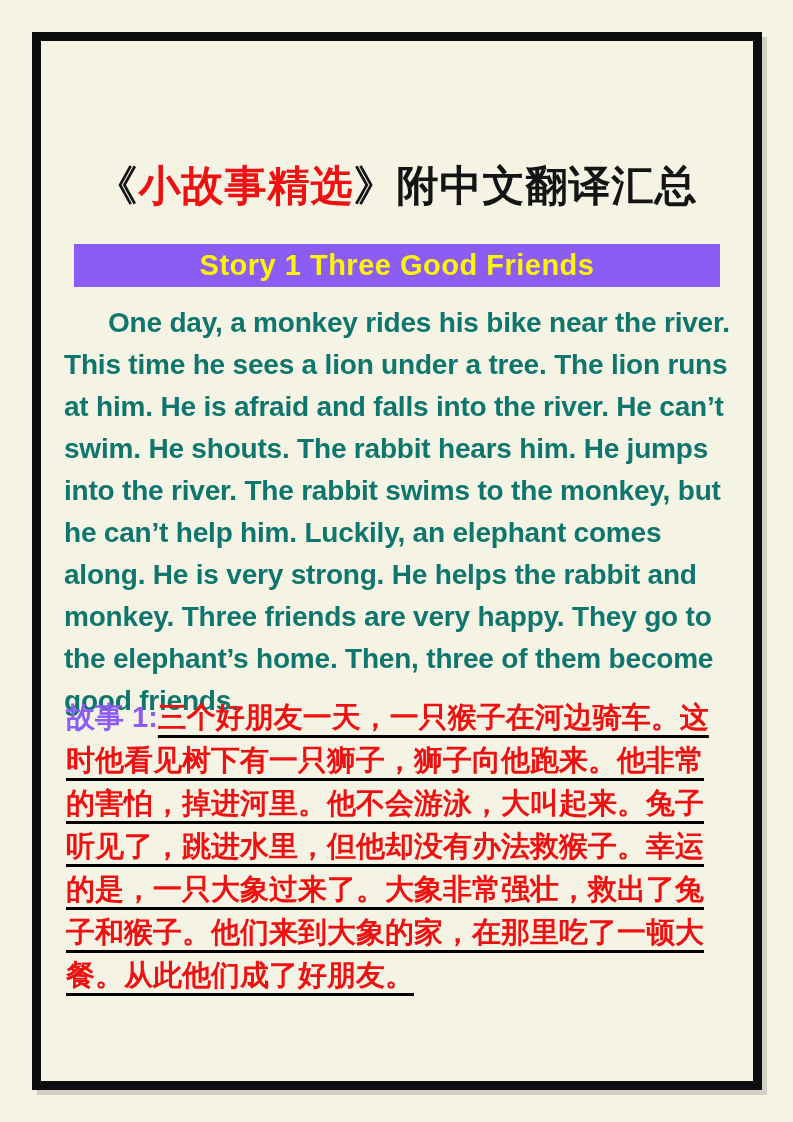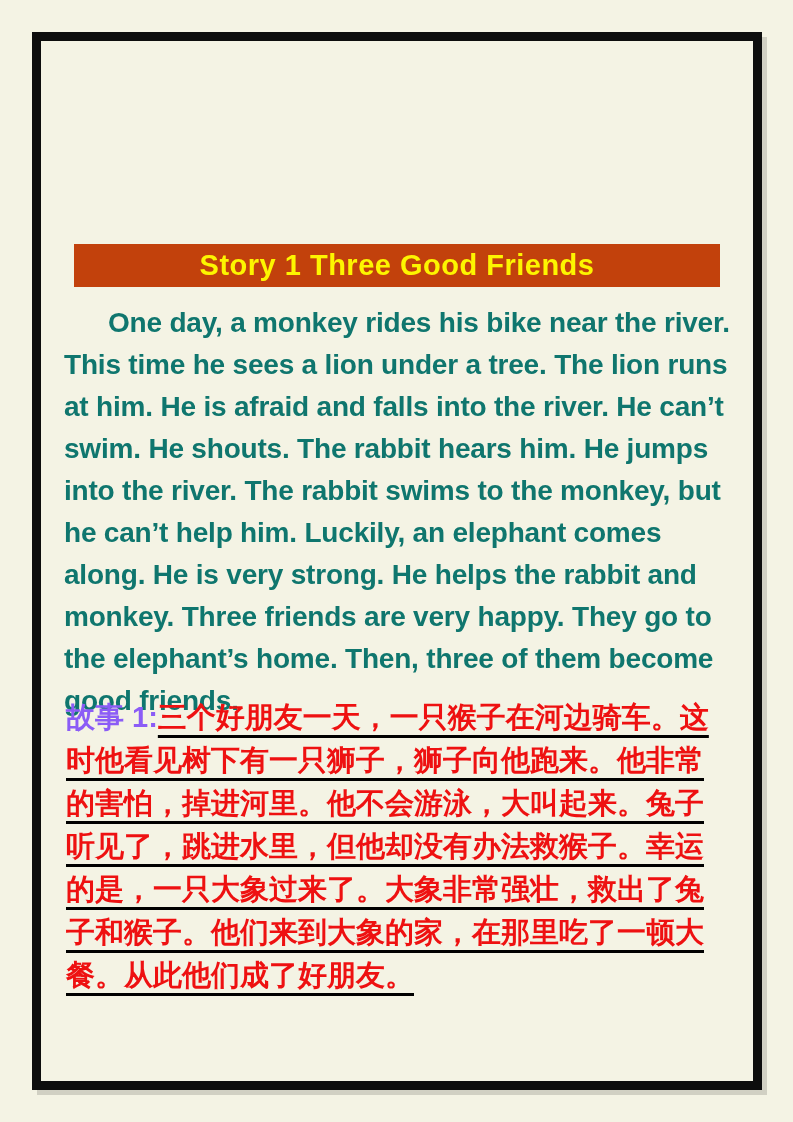--- a/index.html
+++ b/index.html
@@ -54,21 +54,21 @@
     line-height: 56px;
     font-weight: 900;
     letter-spacing: 1px;
   }
   .title2 .accent { color: #ee1111; }
   .banner {
     position: absolute;
     left: 74px;
     width: 646px;
     height: 43px;
-    background: #c2410c;
+    background: #8b5cf6;
     display: flex;
     align-items: center;
     justify-content: center;
     color: #fdf500;
     font-size: 29px;
     font-weight: bold;
     letter-spacing: 0.5px;
   }
   .banner-1 { top: 244px; }
   .banner-2 { top: 973px; }
@@ -104,20 +104,21 @@
     text-underline-offset: 8px;
   }
 </style>
 </head>
 <body>
 
 <div class="page">
   <div class="frame"></div>
 
 
+  <h2 class="title2"><span>《</span><span class="accent">小故事精选</span><span>》附中文翻译汇总</span></h2>
 
   <div class="banner banner-1">
     <span>Story 1 Three Good Friends</span>
   </div>
 
   <p class="english">One day, a monkey rides his bike near the river. This time he sees a lion under a tree. The lion runs at him. He is afraid and falls into the river. He can’t swim. He shouts. The rabbit hears him. He jumps into the river. The rabbit swims to the monkey, but he can’t help him. Luckily, an elephant comes along. He is very strong. He helps the rabbit and monkey. Three friends are very happy. They go to the elephant’s home. Then, three of them become good friends.</p>
 
   <p class="chinese"><span class="cn-label">故事 1:</span><span class="cn-body">三个好朋友一天，一只猴子在河边骑车。这时他看见树下有一只狮子，狮子向他跑来。他非常的害怕，掉进河里。他不会游泳，大叫起来。兔子听见了，跳进水里，但他却没有办法救猴子。幸运的是，一只大象过来了。大象非常强壮，救出了兔子和猴子。他们来到大象的家，在那里吃了一顿大餐。从此他们成了好朋友。</span></p>
 
 </div>

